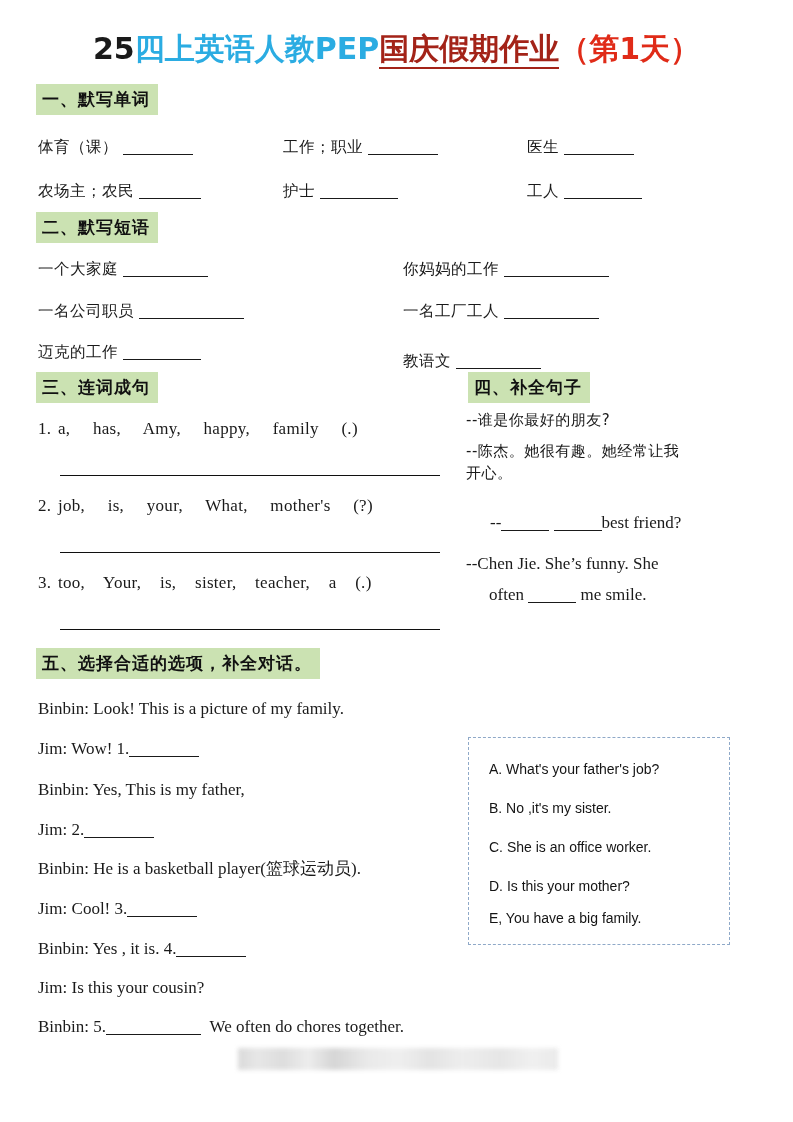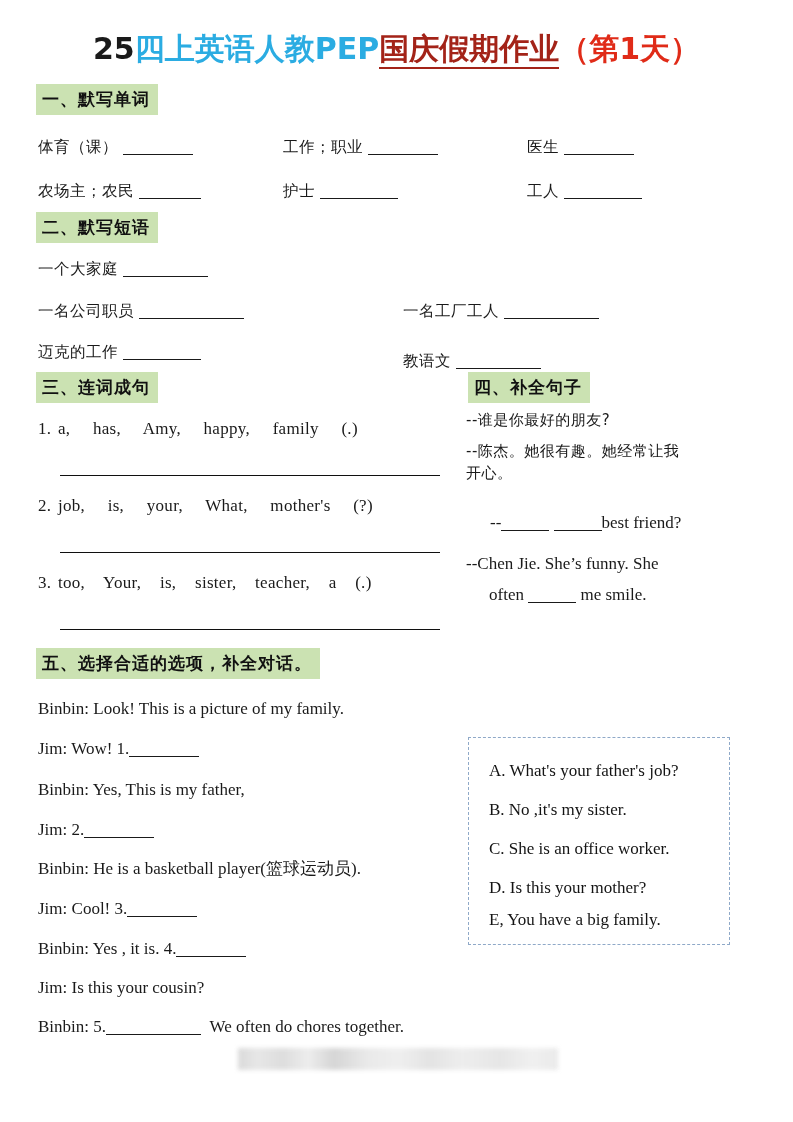--- a/index.html
+++ b/index.html
@@ -118,22 +118,22 @@
     width: 262px;
     height: 208px;
     border: 1.3px dashed #8FA9C8;
     box-sizing: border-box;
     background: #ffffff;
   }
   .option {
     position: absolute;
     left: 20px;
     white-space: nowrap;
-    font-family: Liberation Serif, serif;
-    font-size: 17px;
+    font-family: Liberation Sans, sans-serif;
+    font-size: 14px;
     color: #141414;
   }
 
   
   .watermark {
     position: absolute;
     left: 238px;
     top: 1048px;
     width: 320px;
     height: 22px;
@@ -181,20 +181,24 @@
     <span>工人</span>
     <span class="blank b78"></span>
   </div>
 
   <div class="sec-head" style="left:36px; top:212px;">二、默写短语</div>
 
   <div class="row cn" style="left:38px; top:258px;">
     <span>一个大家庭</span>
     <span class="blank b85"></span>
   </div>
+  <div class="row cn" style="left:403px; top:258px;">
+    <span>你妈妈的工作</span>
+    <span class="blank b105"></span>
+  </div>
 
   <div class="row cn" style="left:38px; top:300px;">
     <span>一名公司职员</span>
     <span class="blank b105"></span>
   </div>
   <div class="row cn" style="left:403px; top:300px;">
     <span>一名工厂工人</span>
     <span class="blank b95"></span>
   </div>
 

